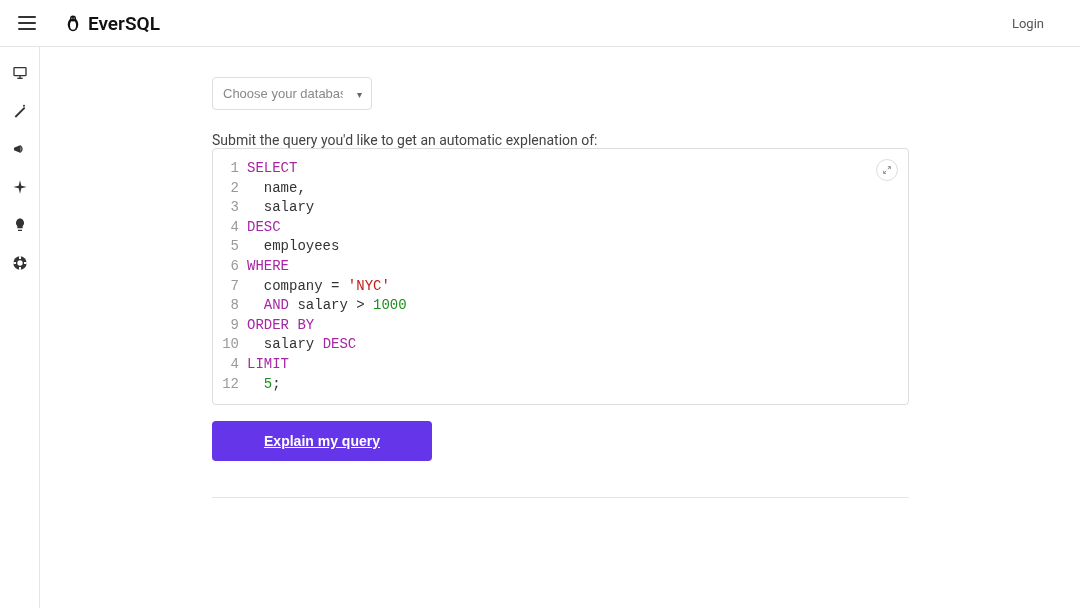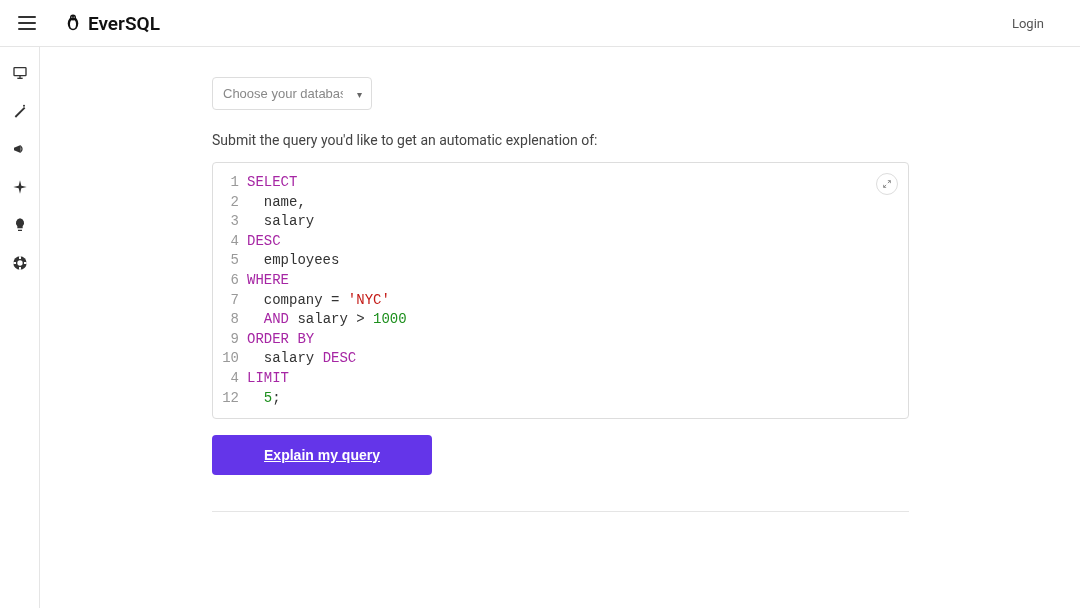--- a/index.html
+++ b/index.html
@@ -31,21 +31,21 @@
       justify-content: space-between;
     }
     .hamburger span {
       display: block;
       height: 2px;
       background: #333;
       border-radius: 1px;
     }
     .logo-wrap {
       display: flex;
-      align-items: flex-start;
+      align-items: center;
       margin-left: 28px;
       cursor: pointer;
     }
     .logo-icon {
       width: 18px;
       height: 20px;
       margin-right: 6px;
     }
     .logo-text {
       font-size: 19px;
@@ -124,21 +124,20 @@
       right: 10px;
       top: 50%;
       transform: translateY(-50%);
       font-size: 10px;
       color: #666;
       pointer-events: none;
     }
     .prompt-label {
       font-size: 14px;
       color: #444;
-      margin-bottom: 14px;
     }
     .code-box {
       border: 1px solid #ddd;
       border-radius: 4px;
       padding: 10px 14px 10px 6px;
       position: relative;
       font-family: Menlo, Consolas, "Courier New", monospace;
       font-size: 14px;
       line-height: 1.4;
       margin-bottom: 16px;

